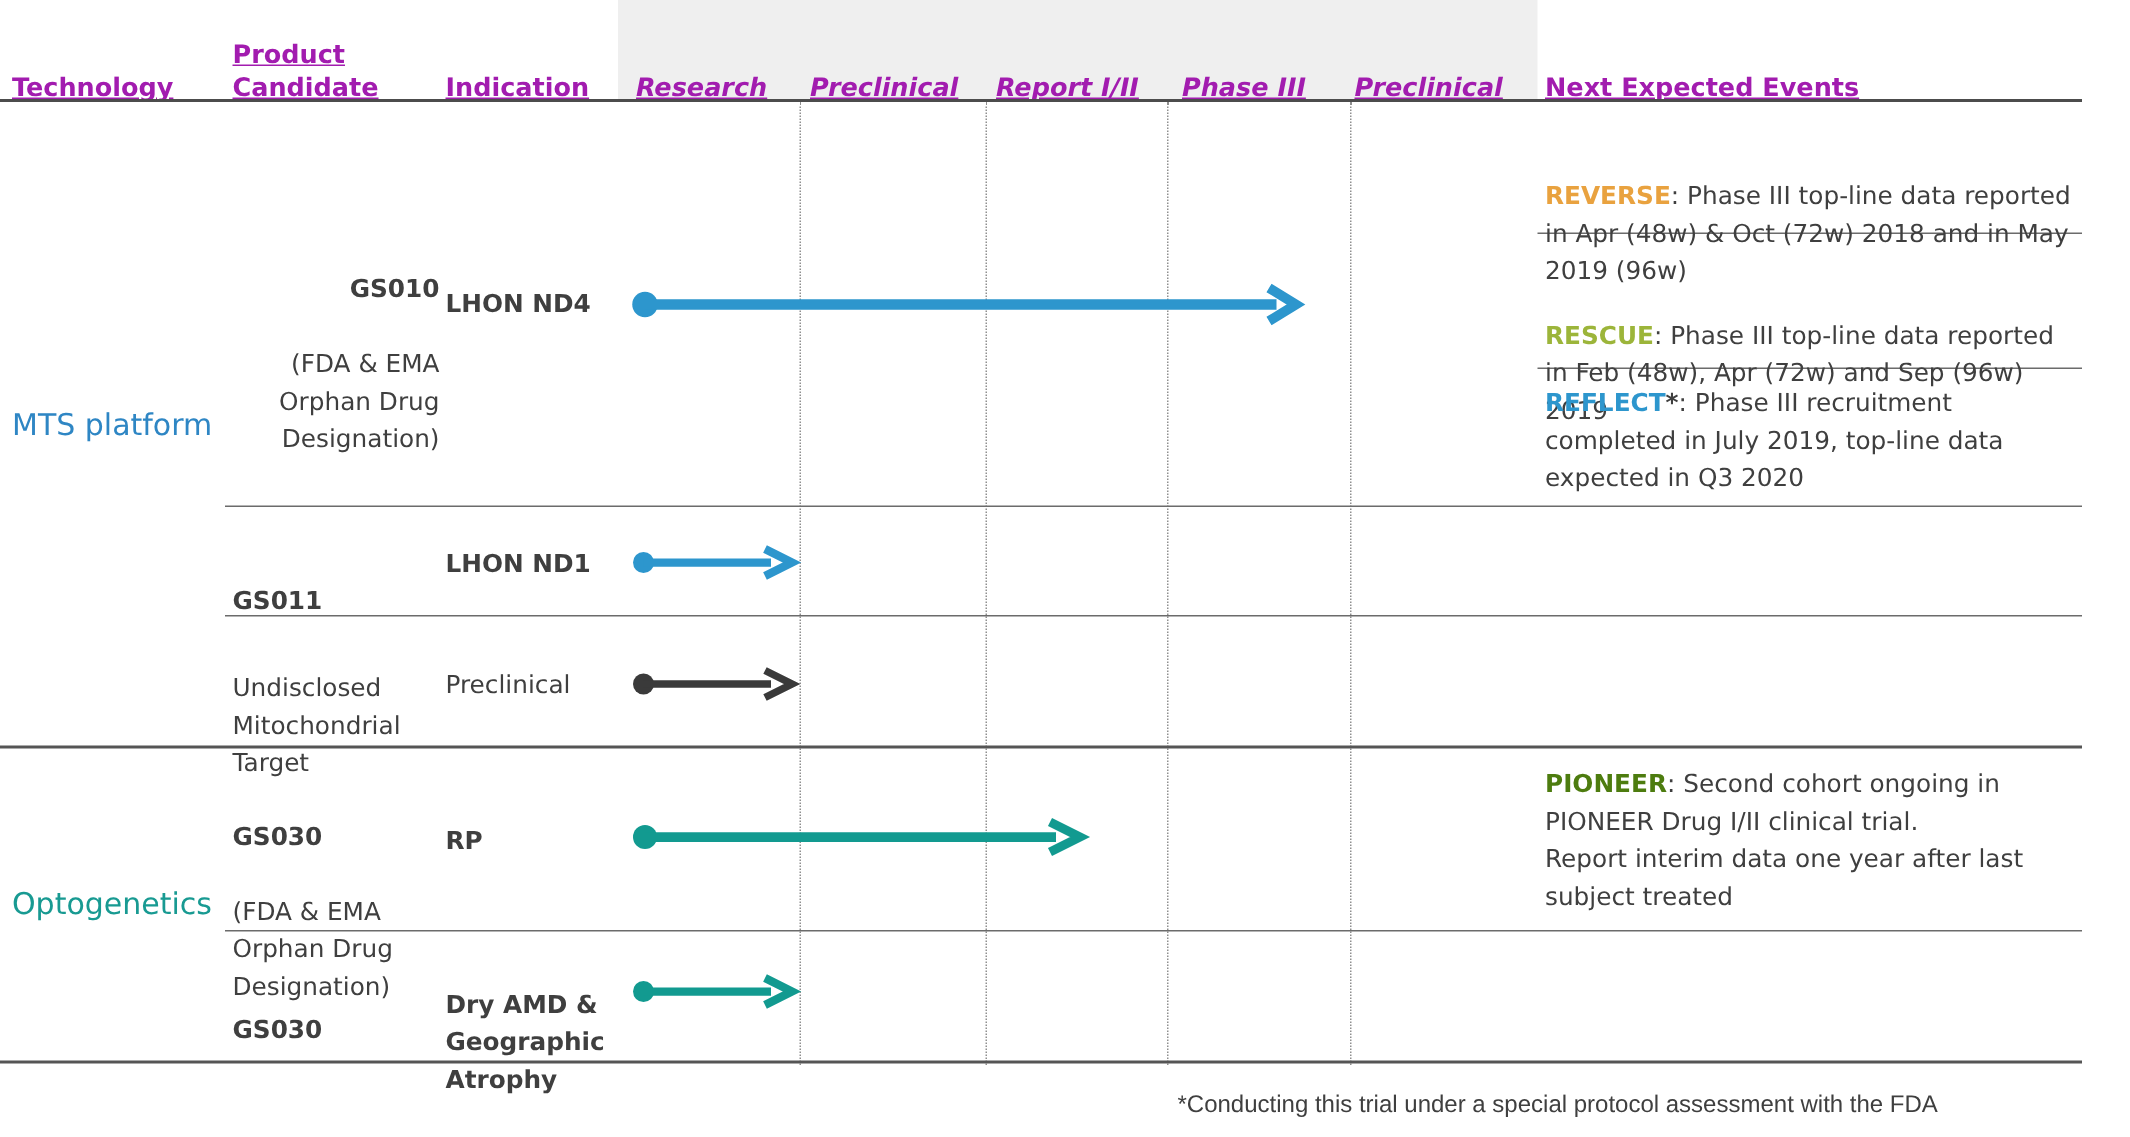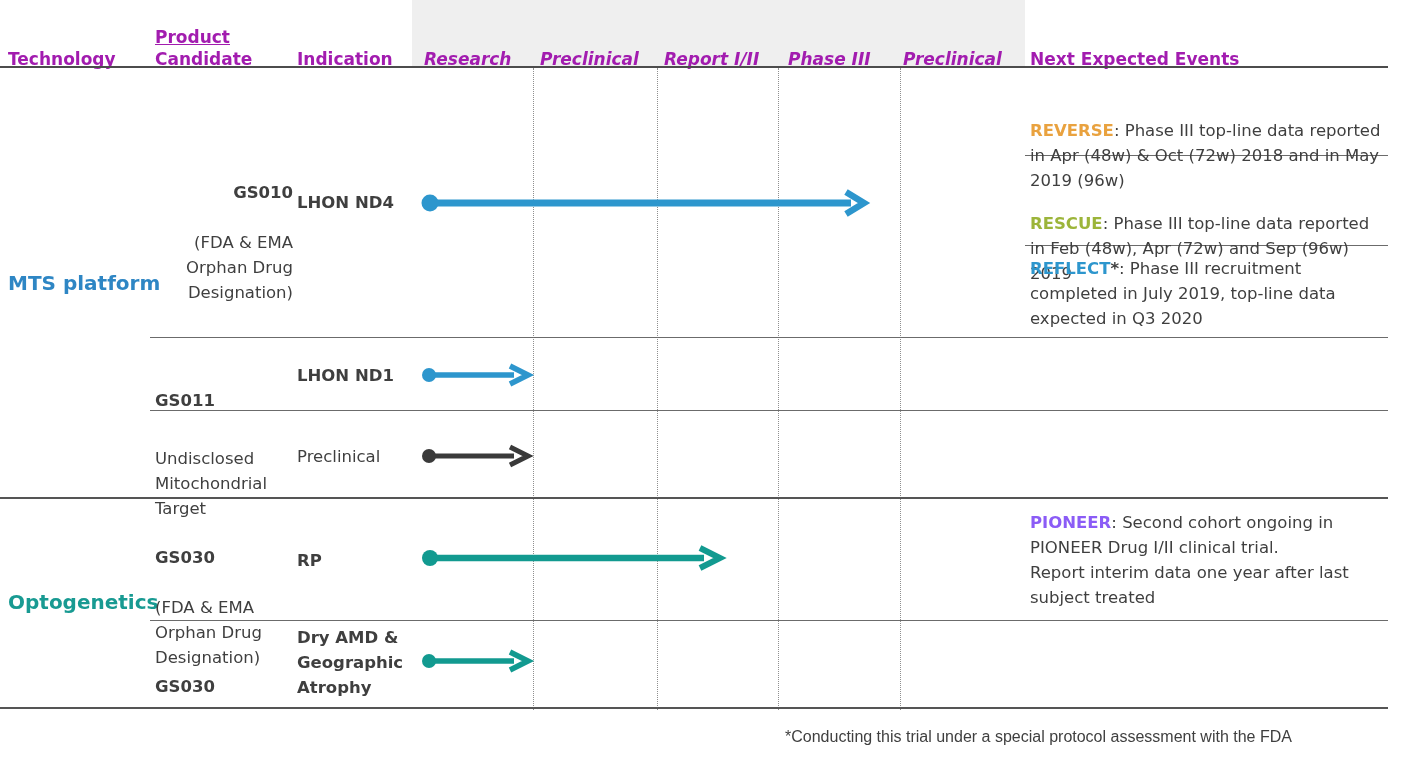--- a/index.html
+++ b/index.html
@@ -42,39 +42,39 @@
   .sep { position: absolute; height: 1px; background: #6b6b6b; }
   .sep-ev1 { left: 1025px; top: 155px; width: 363px; }
   .sep-ev2 { left: 1025px; top: 245px; width: 363px; }
   .sep-r2 { left: 150px; top: 337px; width: 1238px; }
   .sep-r3 { left: 150px; top: 410px; width: 1238px; }
   .sep-section { left: 0; top: 497px; width: 1388px; height: 2px; background: #555555; }
   .sep-r5 { left: 150px; top: 620px; width: 1238px; }
   .sep-bottom { left: 0; top: 707px; width: 1388px; height: 2px; background: #555555; }
 
   
-  .tech-label { position: absolute; left: 8px; font-weight: bold; font-size: 20px; }
+  .tech-label { position: absolute; left: 8px; font-weight: normal; font-size: 20px; }
   .tech-mts { top: 271px; color: #2e86c4; }
   .tech-opto { top: 590px; color: #189a92; }
 
   
   .cell { position: absolute; font-size: 16.5px; line-height: 25px; color: #3f3f3f; white-space: pre-line; }
   .bold { font-weight: bold; }
 
   .c-gs010 { left: 155px; top: 155px; width: 138px; text-align: right; }
   .c-gs011 { left: 155px; top: 363px; width: 138px; }
   .c-und   { left: 155px; top: 421px; width: 142px; }
   .c-gs030rp { left: 155px; top: 520px; width: 138px; }
   .c-gs030amd { left: 155px; top: 649px; width: 138px; }
 
   .i-nd4 { left: 297px; top: 190px; width: 110px; }
   .i-nd1 { left: 297px; top: 363px; width: 110px; }
   .i-und { left: 297px; top: 444px; width: 120px; }
   .i-rp  { left: 297px; top: 548px; width: 110px; }
-  .i-amd { left: 297px; top: 625px; width: 112px; }
+  .i-amd { left: 297px; top: 657px; width: 112px; }
 
   
   .arrow { position: absolute; }
   .a-gs010 { left: 419px; top: 189px; }
   .a-gs011 { left: 420px; top: 362px; }
   .a-und   { left: 420px; top: 443px; }
   .a-rp    { left: 420px; top: 544px; }
   .a-amd   { left: 420px; top: 648px; }
 
   
@@ -173,18 +173,18 @@
   </svg>
   <svg class="arrow a-amd" width="116" height="26" style="color: rgb(18, 154, 144);">
     <circle cx="9" cy="13" r="7" fill="currentColor"></circle>
     <line x1="9" y1="13" x2="94" y2="13" stroke="currentColor" stroke-width="5.5"></line>
     <path d="M90 4 L108 13 L90 22" fill="none" stroke="currentColor" stroke-width="5.5"></path>
   </svg>
 
   <div class="ev ev-1"><span class="tag" style="color: rgb(233, 162, 63);">REVERSE</span><span class="ev-text">: Phase III top-line data reported in Apr (48w) &amp; Oct (72w) 2018 and in May 2019 (96w)</span></div>
   <div class="ev ev-2"><span class="tag" style="color: rgb(156, 181, 58);">RESCUE</span><span class="ev-text">: Phase III top-line data reported in Feb (48w), Apr (72w) and Sep (96w) 2019</span></div>
   <div class="ev ev-3"><span class="tag" style="color: rgb(45, 150, 205);">REFLECT</span><span class="tag-suffix">*</span><span class="ev-text">: Phase III recruitment completed in July 2019, top-line data expected in Q3 2020</span></div>
-  <div class="ev ev-5"><span class="tag" style="color: #8b5cf6;">PIONEER</span><span class="ev-text">: Second cohort ongoing in PIONEER Drug I/II clinical trial.
+  <div class="ev ev-5"><span class="tag" style="color: #4d7c0f;">PIONEER</span><span class="ev-text">: Second cohort ongoing in PIONEER Drug I/II clinical trial.
 Report interim data one year after last subject treated</span></div>
 
   <div class="footnote">*Conducting this trial under a special protocol assessment with the FDA</div>
 
 </div>
 
 </body></html>

